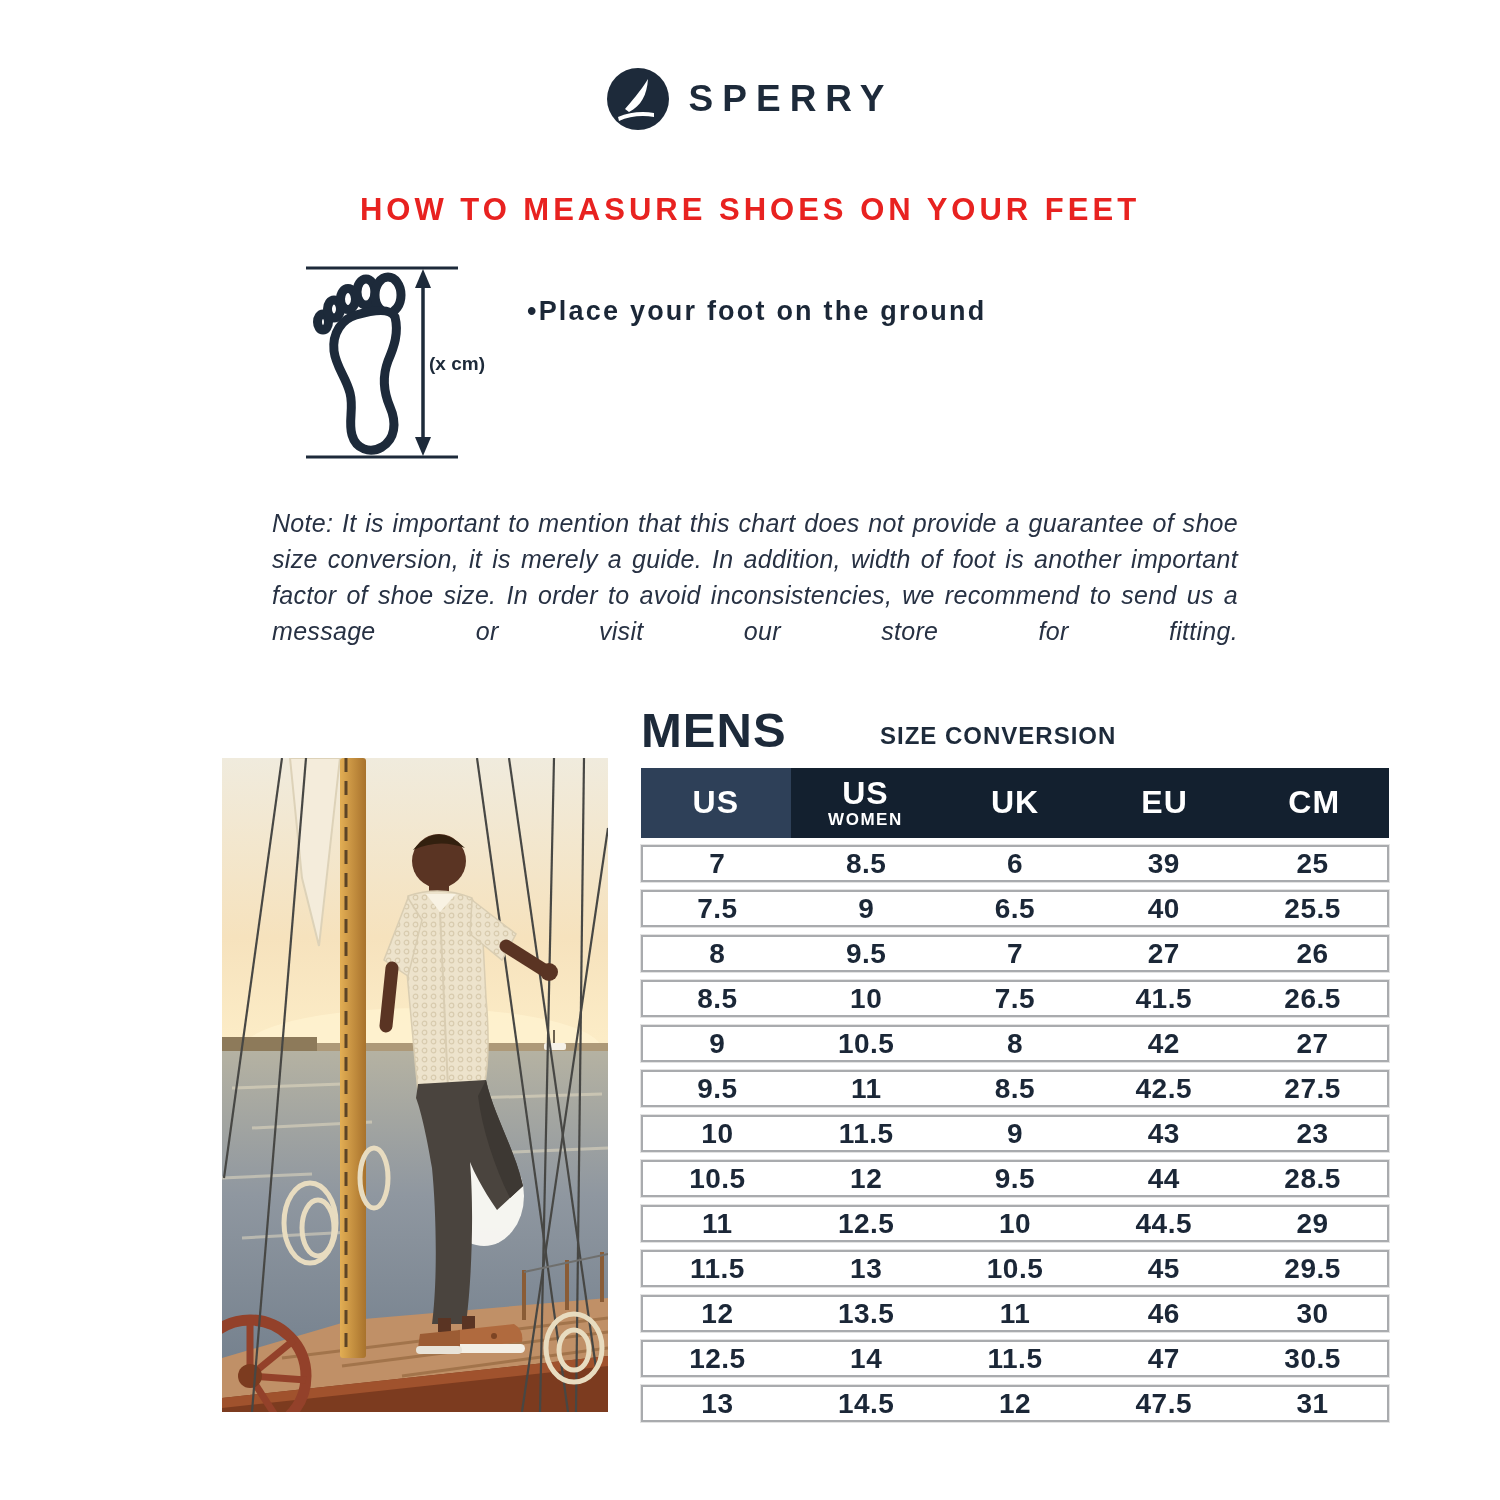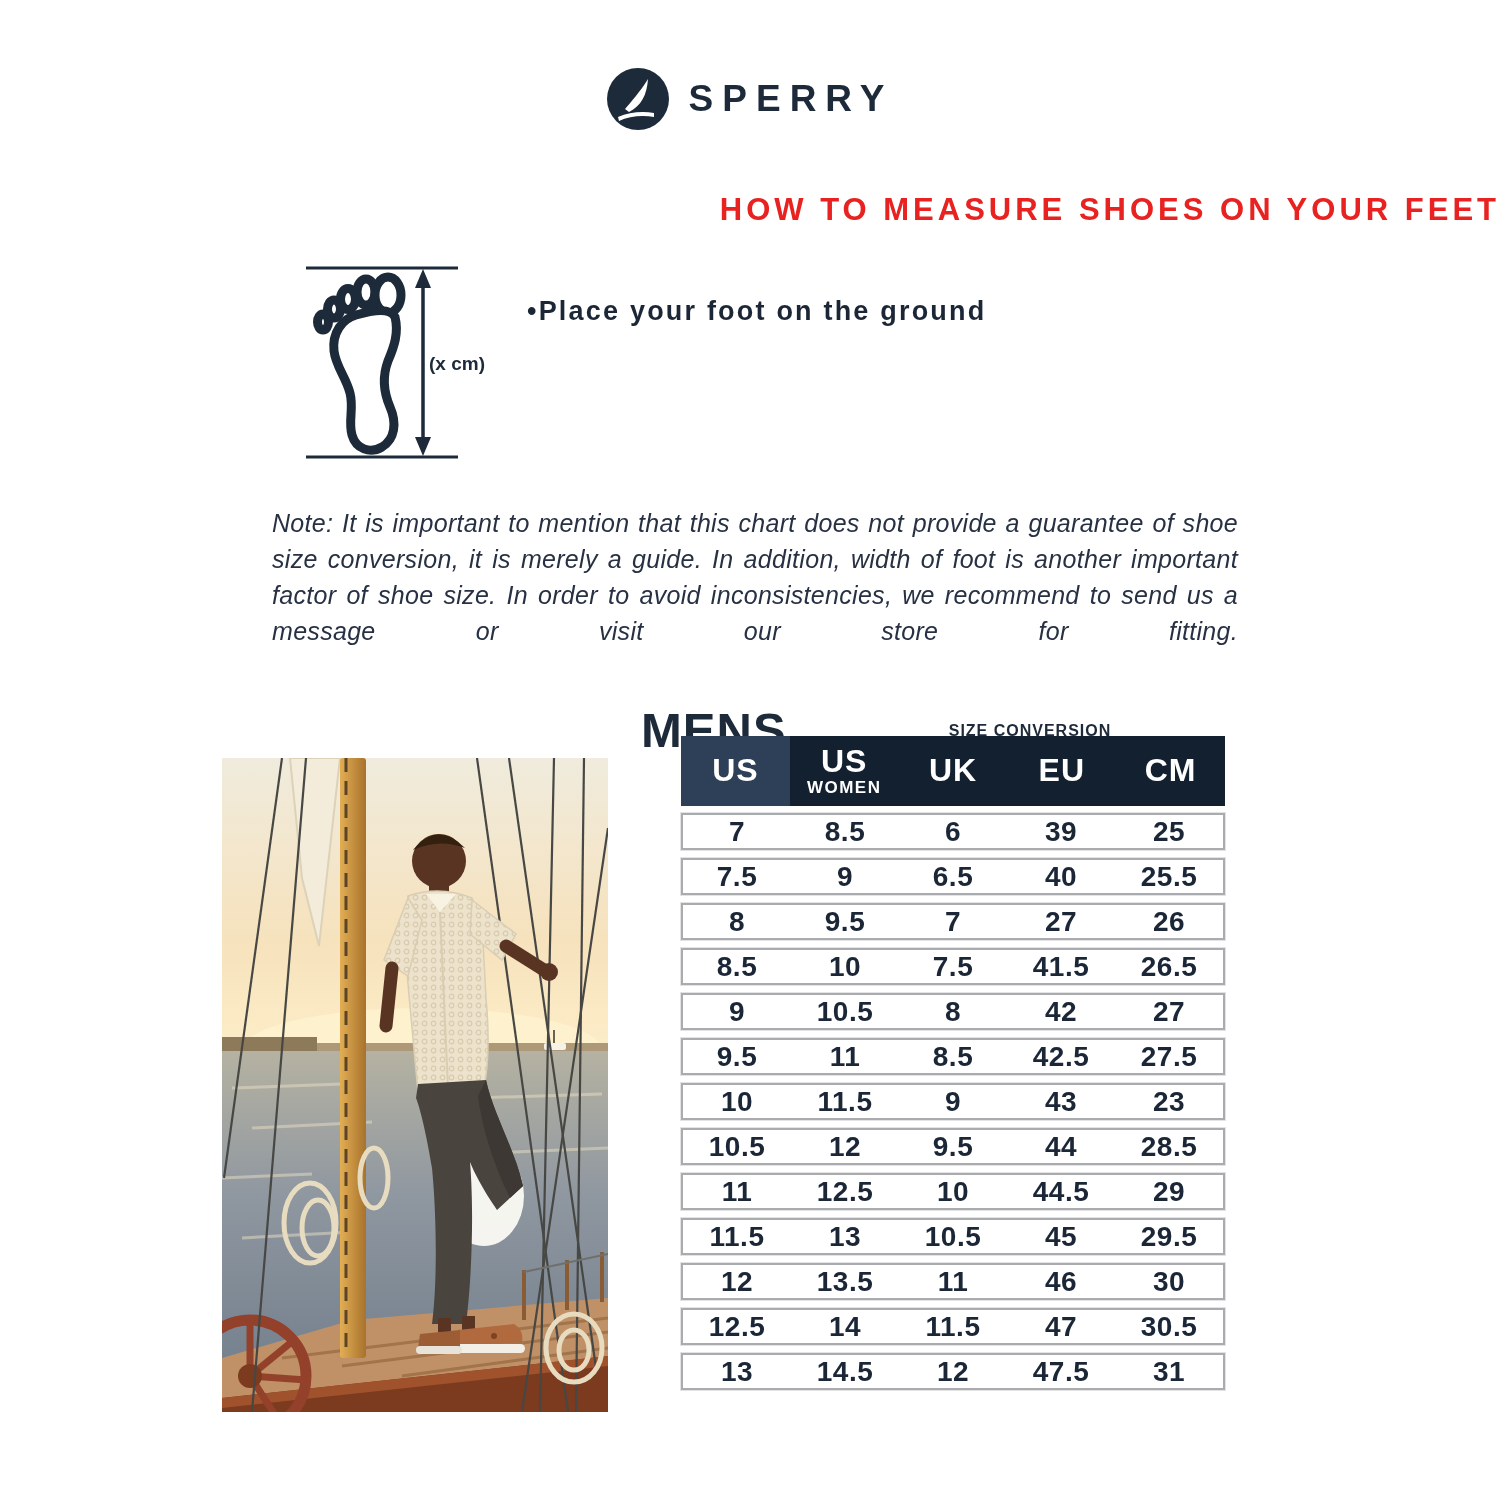--- a/index.html
+++ b/index.html
@@ -11,44 +11,44 @@
   body{font-family:"Liberation Sans", sans-serif;}
   .canvas{position:relative;width:1500px;height:1500px;background:#fff;overflow:hidden;}
 
   
   .logo{position:absolute;top:64px;left:0;right:0;height:70px;
         display:flex;justify-content:center;align-items:center;gap:20px;}
   .logo-badge{width:62px;height:62px;flex:0 0 62px;}
   .brand-name{font-size:37px;font-weight:bold;letter-spacing:9px;color:var(--navy);text-align:right;}
 
   
-  .page-title{position:absolute;top:192px;left:0;right:0;text-align:right;
+  .page-title{position:absolute;top:192px;left:0;right:0;text-align:center;
         font-size:31px;font-weight:bold;letter-spacing:4px;color:var(--red);}
 
   
   .foot-diagram{position:absolute;left:298px;top:255px;width:200px;height:212px;}
   .bullets{position:absolute;left:527px;top:296px;width:720px;list-style:none;}
   .bullets li{font-size:27px;font-weight:bold;letter-spacing:2.2px;color:var(--text-navy);
         margin-bottom:22px;white-space:nowrap;}
 
   
   .note{position:absolute;left:272px;top:505px;width:966px;
         font-size:25px;font-style:italic;color:#273143;line-height:36px;
         text-align:justify;text-align-last:justify;letter-spacing:0.3px;}
 
   
   .photo{position:absolute;left:222px;top:758px;width:386px;height:654px;overflow:hidden;}
   .photo svg{display:block;width:100%;height:100%;}
 
   .mens-heading{position:absolute;left:641px;top:702px;font-size:49px;font-weight:bold;
         letter-spacing:1px;color:var(--navy);}
-  .size-conv-heading{position:absolute;left:880px;top:722px;width:300px;text-align:center;
-        font-size:16px;font-weight:bold;letter-spacing:1px;color:var(--navy);}
-
-  .size-table{position:absolute;left:641px;top:736px;width:544px;margin-left:40px;}
+  .size-conv-heading{position:absolute;left:880px;top:722px;width:300px;text-align:left;
+        font-size:24px;font-weight:bold;letter-spacing:1px;color:var(--navy);}
+
+  .size-table{position:absolute;left:641px;top:768px;width:748px;}
   .thead{display:grid;grid-template-columns:repeat(5,1fr);height:70px;}
   .th-cell{background:var(--header-dark);color:#fff;display:flex;flex-direction:column;
         justify-content:center;align-items:center;line-height:1.05;}
   .th-cell.hl{background:var(--header-light);}
   .th-main{font-size:32px;font-weight:bold;letter-spacing:1px;}
   .th-sub{font-size:17px;font-weight:bold;letter-spacing:1.5px;margin-top:1px;}
 
   .tbody{margin-top:7px;}
   .t-row{display:grid;grid-template-columns:repeat(5,1fr);height:37px;margin-bottom:8px;
         background:#fff;border:2px solid var(--row-border);outline:1px solid #e3e3e3;}

